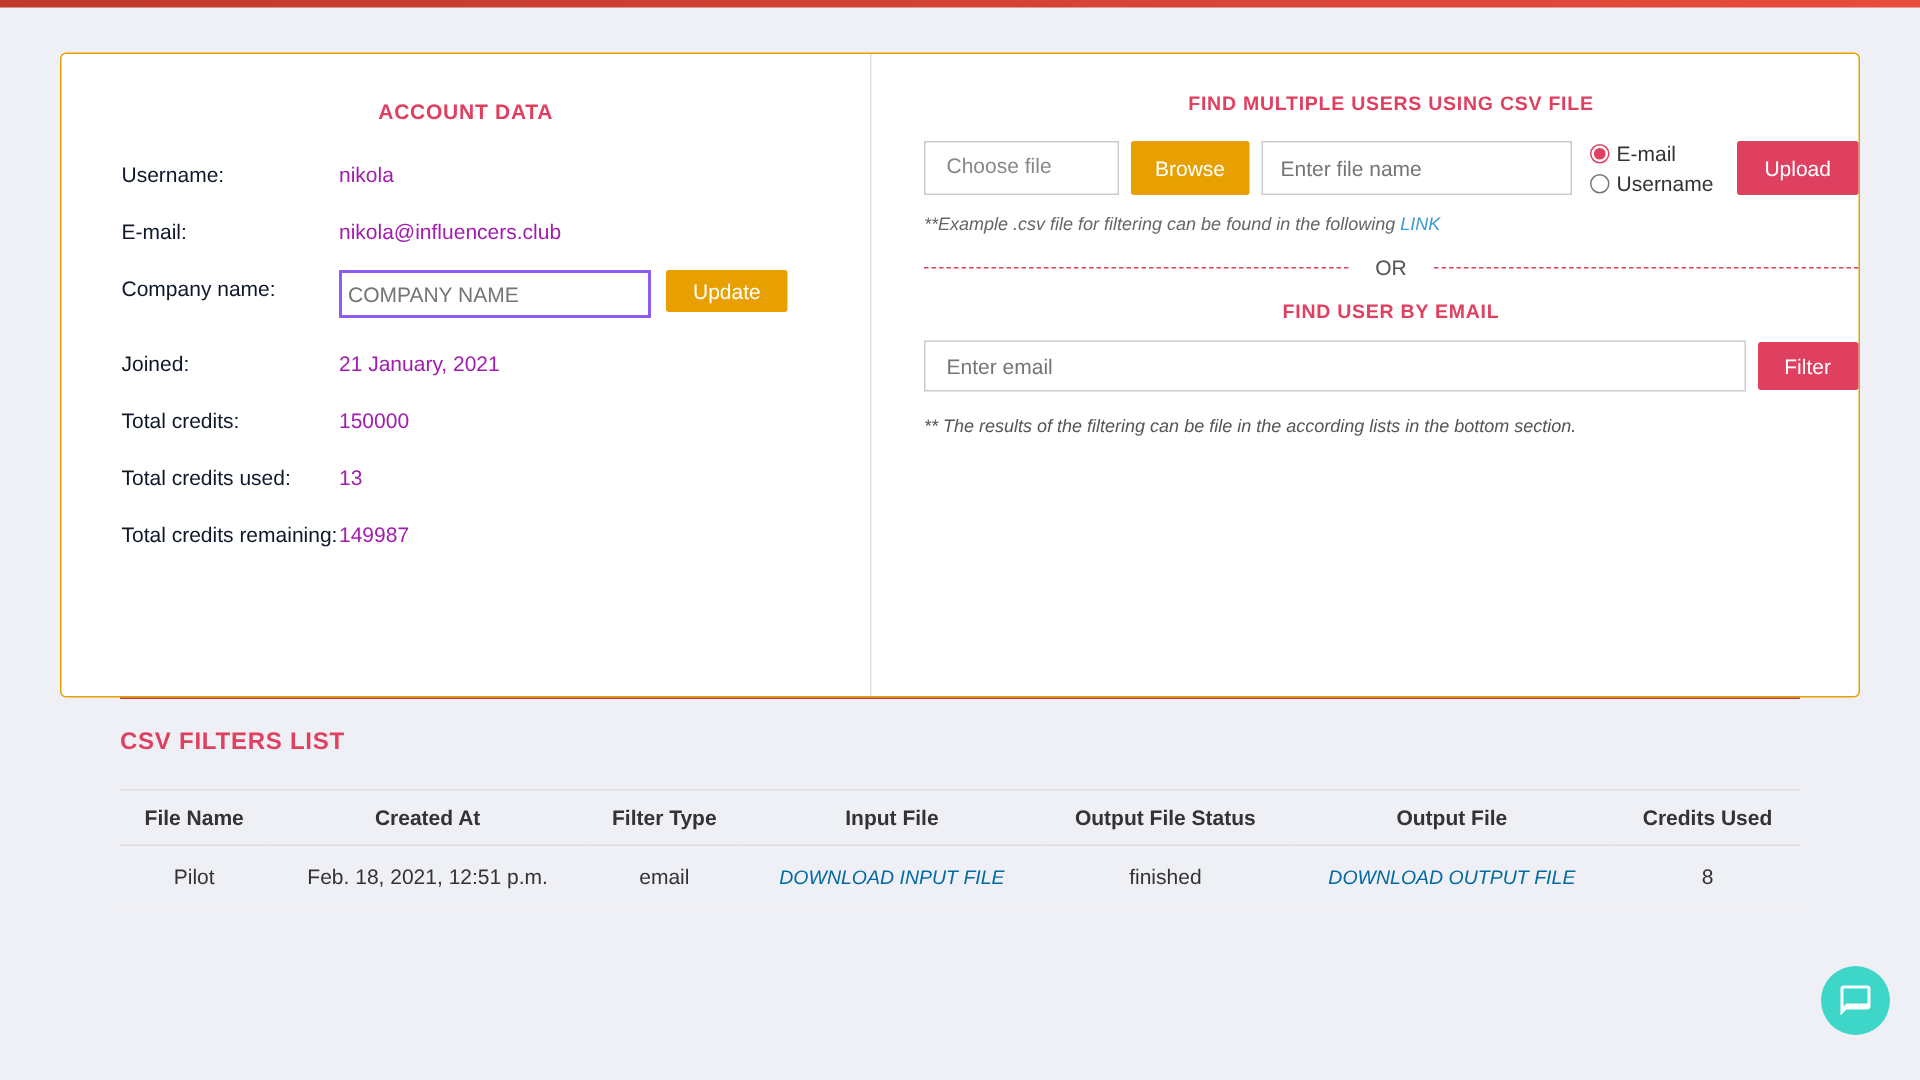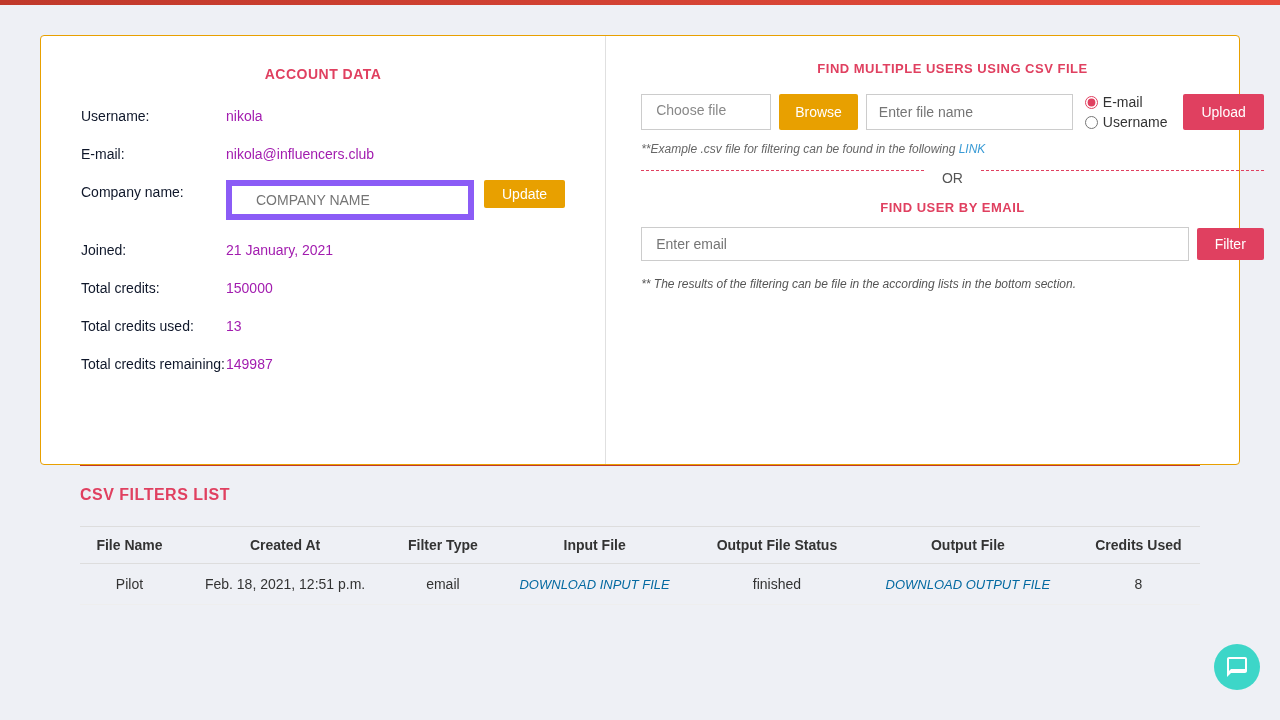--- a/index.html
+++ b/index.html
@@ -51,25 +51,25 @@
       flex-shrink: 0;
       padding-top: 4px;
     }
     .field-value {
       color: #a21caf;
       font-size: 14px;
       padding-top: 4px;
       text-align: center;
     }
     .company-input {
-      border: 6px solid #8b5cf6;
-      padding: 6px 24px;
+      border: 2px solid #8b5cf6;
+      padding: 6px 4px;
       font-size: 14px;
       color: #aaa;
-      width: 248px;
+      width: 208px;
       margin-right: 10px;
     }
     .btn-update {
       background-color: #e8a000;
       color: #fff;
       border: none;
       padding: 6px 18px;
       font-size: 14px;
       cursor: pointer;
       border-radius: 2px;
@@ -146,21 +146,21 @@
       font-style: italic;
       color: #666;
       margin-bottom: 14px;
     }
     .csv-note a {
       color: #3a9bd5;
       text-decoration: none;
     }
     .divider-or {
       display: flex;
-      align-items: flex-start;
+      align-items: center;
       margin: 8px 0;
     }
     .divider-line {
       flex: 1;
       border: none;
       border-top: 1.5px dashed #e04060;
     }
     .or-text {
       padding: 0 18px;
       color: #555;

